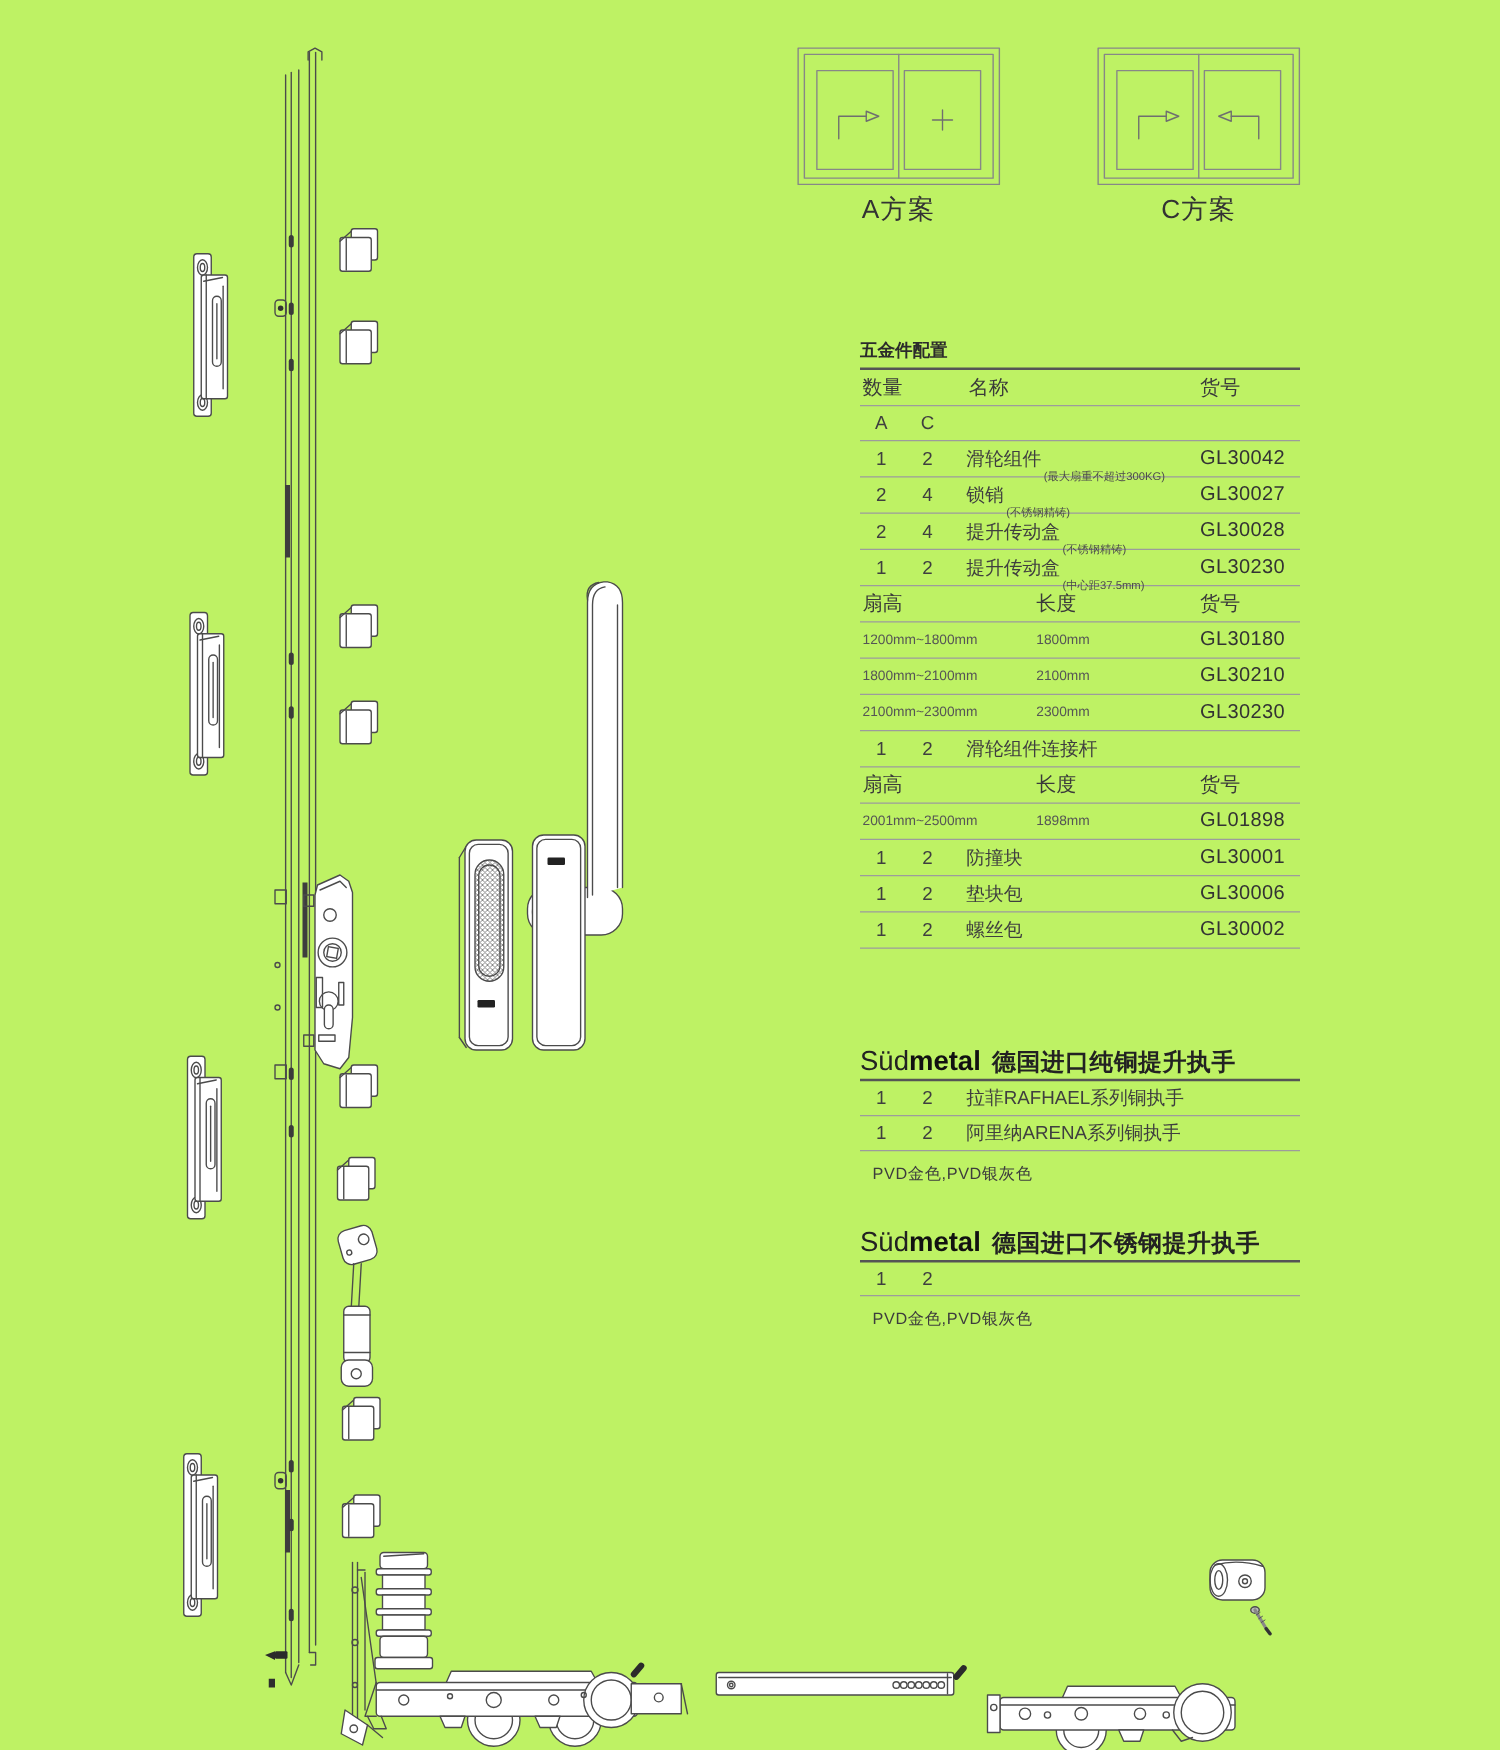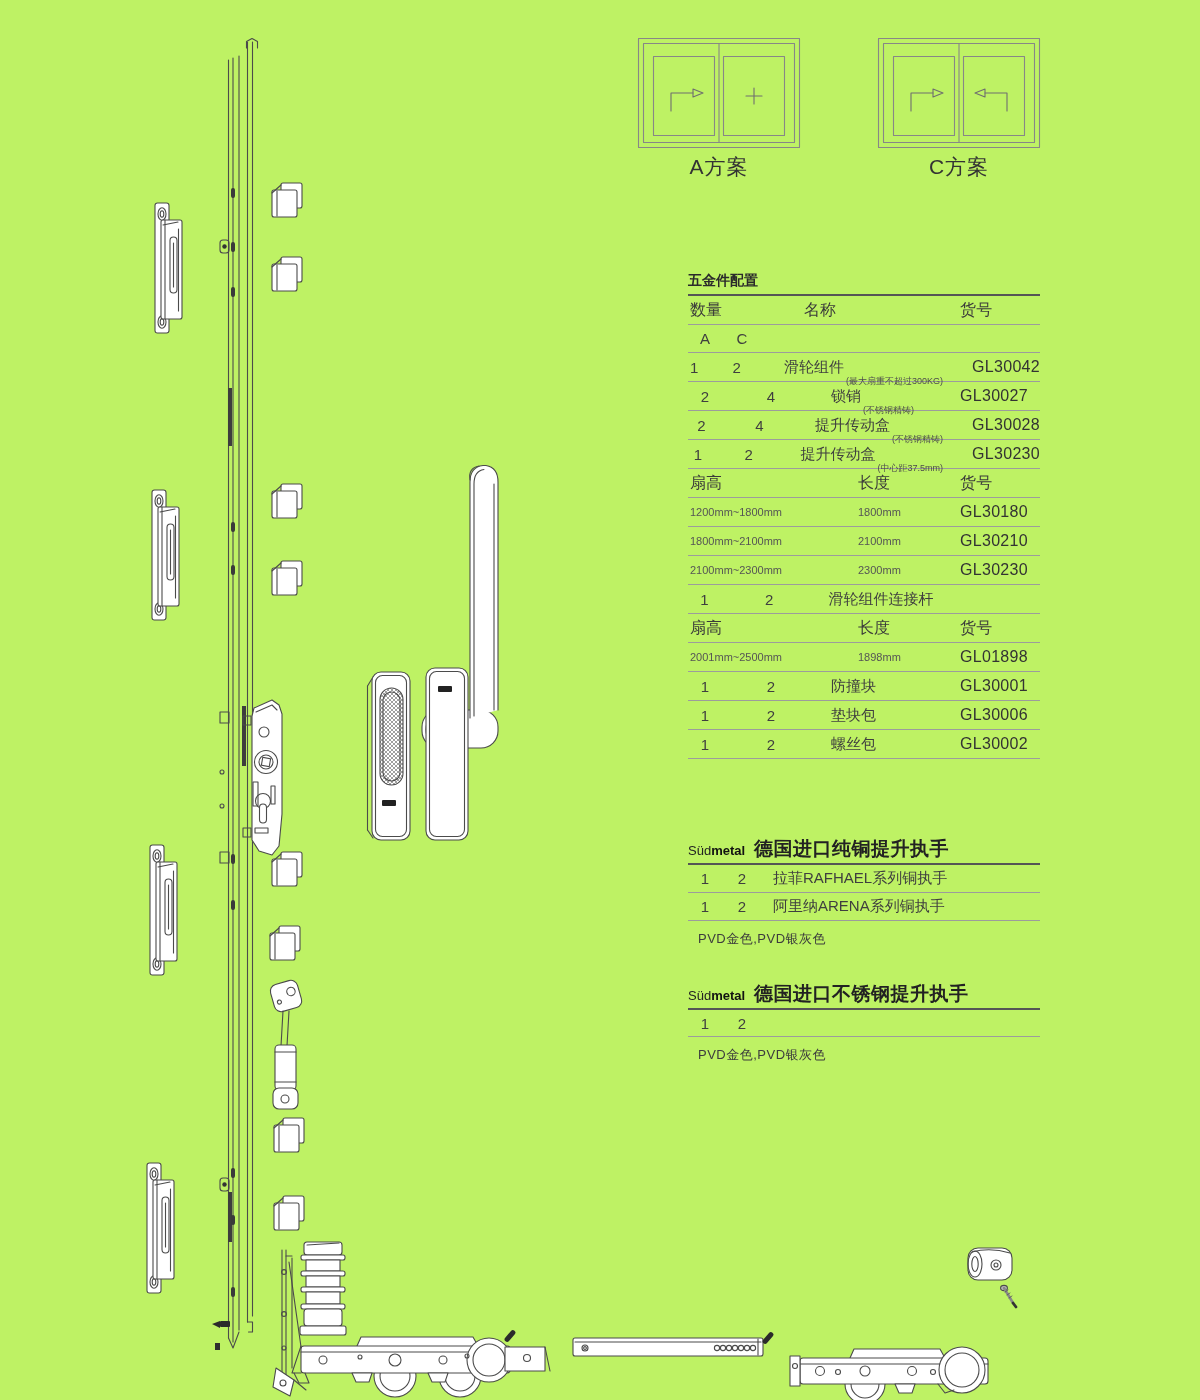--- a/index.html
+++ b/index.html
@@ -5,36 +5,36 @@
   html,body{margin:0;padding:0;background:#fff;}
   .page{position:relative;width:1200px;height:1400px;background:#bef264;overflow:hidden;
         font-family:"Liberation Sans",sans-serif;color:#3f3f3f;}
   svg{position:absolute;left:0;top:0;}
   
   .plan-label{position:absolute;width:162px;text-align:center;font-size:21px;color:#333;letter-spacing:1px;}
   
   .tbl{position:absolute;left:688px;top:272px;width:352px;}
   .t-title{font-size:14px;font-weight:bold;color:#2b2b2b;height:20px;border-bottom:2px solid #555;padding-bottom:2px;}
   .row{display:flex;align-items:center;border-bottom:1px solid #9c9c9c;box-sizing:border-box;}
-  .h29{height:29px;gap:29px;} .h28{height:28px;} .h27{height:27px;}
+  .h29{height:29px;} .h28{height:28px;} .h27{height:27px;}
   .ca{width:34px;text-align:center;font-size:15px;}
   .cc{width:40px;text-align:center;font-size:15px;}
   .cname{flex:1;padding-left:11px;font-size:15px;white-space:nowrap;display:flex;align-items:center;text-align:center;}
   .cnote{font-size:9px;color:#4c4c4c;margin-left:2px;white-space:nowrap;margin-top:28px;}
   .csku{width:80px;font-size:16px;color:#333;letter-spacing:.3px;}
   .chead{font-size:16px;color:#3a3a3a;}
   .hq{width:74px;padding-left:2px;}
   .hname{flex:1;padding-left:11px;}
   .sh{width:139px;font-size:11px;color:#555;padding-left:2px;white-space:nowrap;}
   .sl{flex:1;font-size:11px;color:#555;white-space:nowrap;}
   .sh.chead,.sl.chead{font-size:16px;color:#3a3a3a;}
   
   .sud{position:absolute;left:688px;width:352px;}
   .sud-title{display:flex;align-items:baseline;height:25px;border-bottom:2px solid #555;padding-bottom:2px;}
-  .brand{font-size:13px;color:#222;}
+  .brand{font-size:22px;color:#222;}
   .brand b{font-weight:bold;color:#111;}
   .sud-cn{font-size:19px;font-weight:bold;color:#222;margin-left:9px;letter-spacing:.5px;}
   .note{padding:9px 0 0 10px;font-size:13px;color:#3d3d3d;letter-spacing:.5px;}
 </style>
 </head>
 <body>
 
 <div class="page">
 
 <svg width="1200" height="1400" viewBox="0 0 1200 1400">

